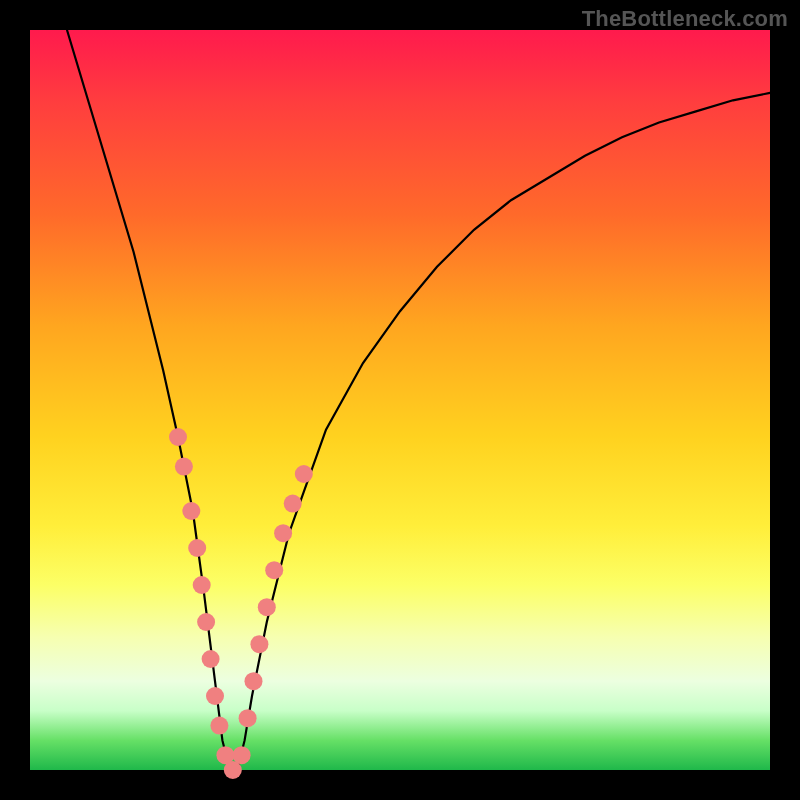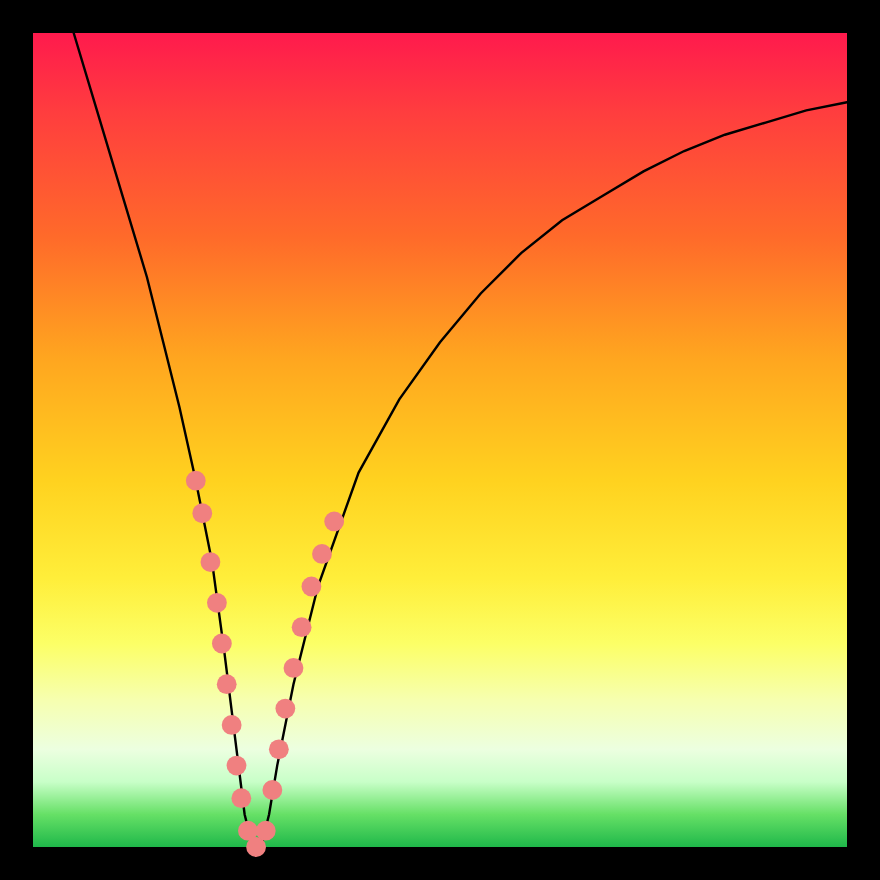--- a/index.html
+++ b/index.html
@@ -82,13 +82,14 @@
           <circle cx="223.5" cy="651.2" r="9" fill="#f08080"></circle>
           <circle cx="229.4" cy="614.2" r="9" fill="#f08080"></circle>
           <circle cx="236.8" cy="577.2" r="9" fill="#f08080"></circle>
           <circle cx="244.2" cy="540.2" r="9" fill="#f08080"></circle>
           <circle cx="253.1" cy="503.2" r="9" fill="#f08080"></circle>
           <circle cx="262.7" cy="473.6" r="9" fill="#f08080"></circle>
           <circle cx="273.8" cy="444.0" r="9" fill="#f08080"></circle>
         </g>
     </svg>
   </div>
+  <div class="watermark">TheBottleneck.com</div>
 </div>
 
 </body></html>

